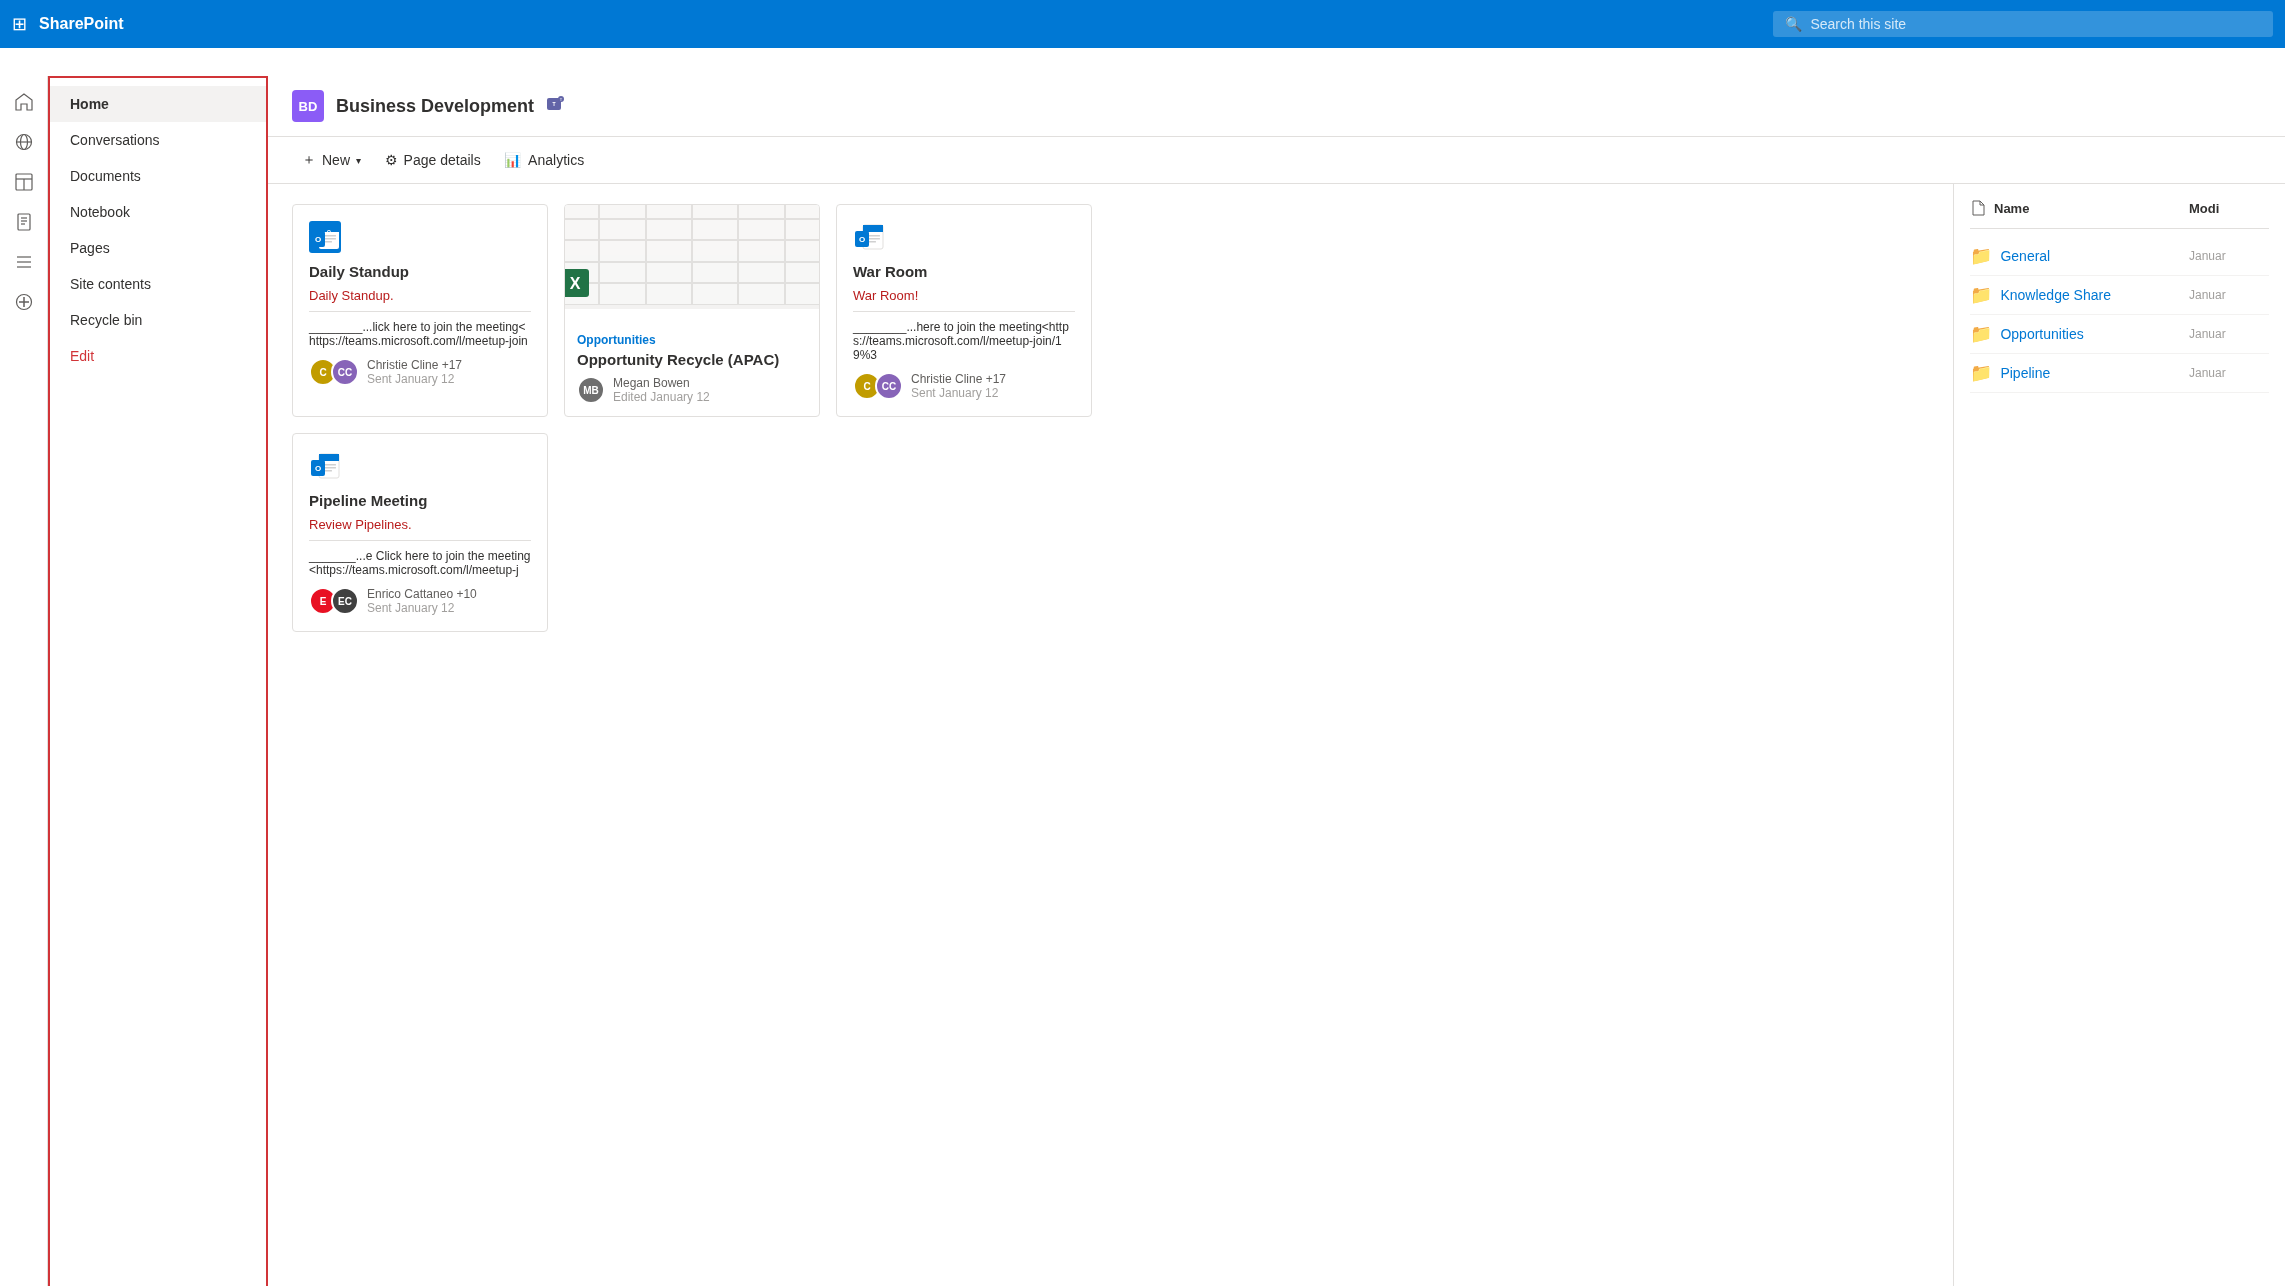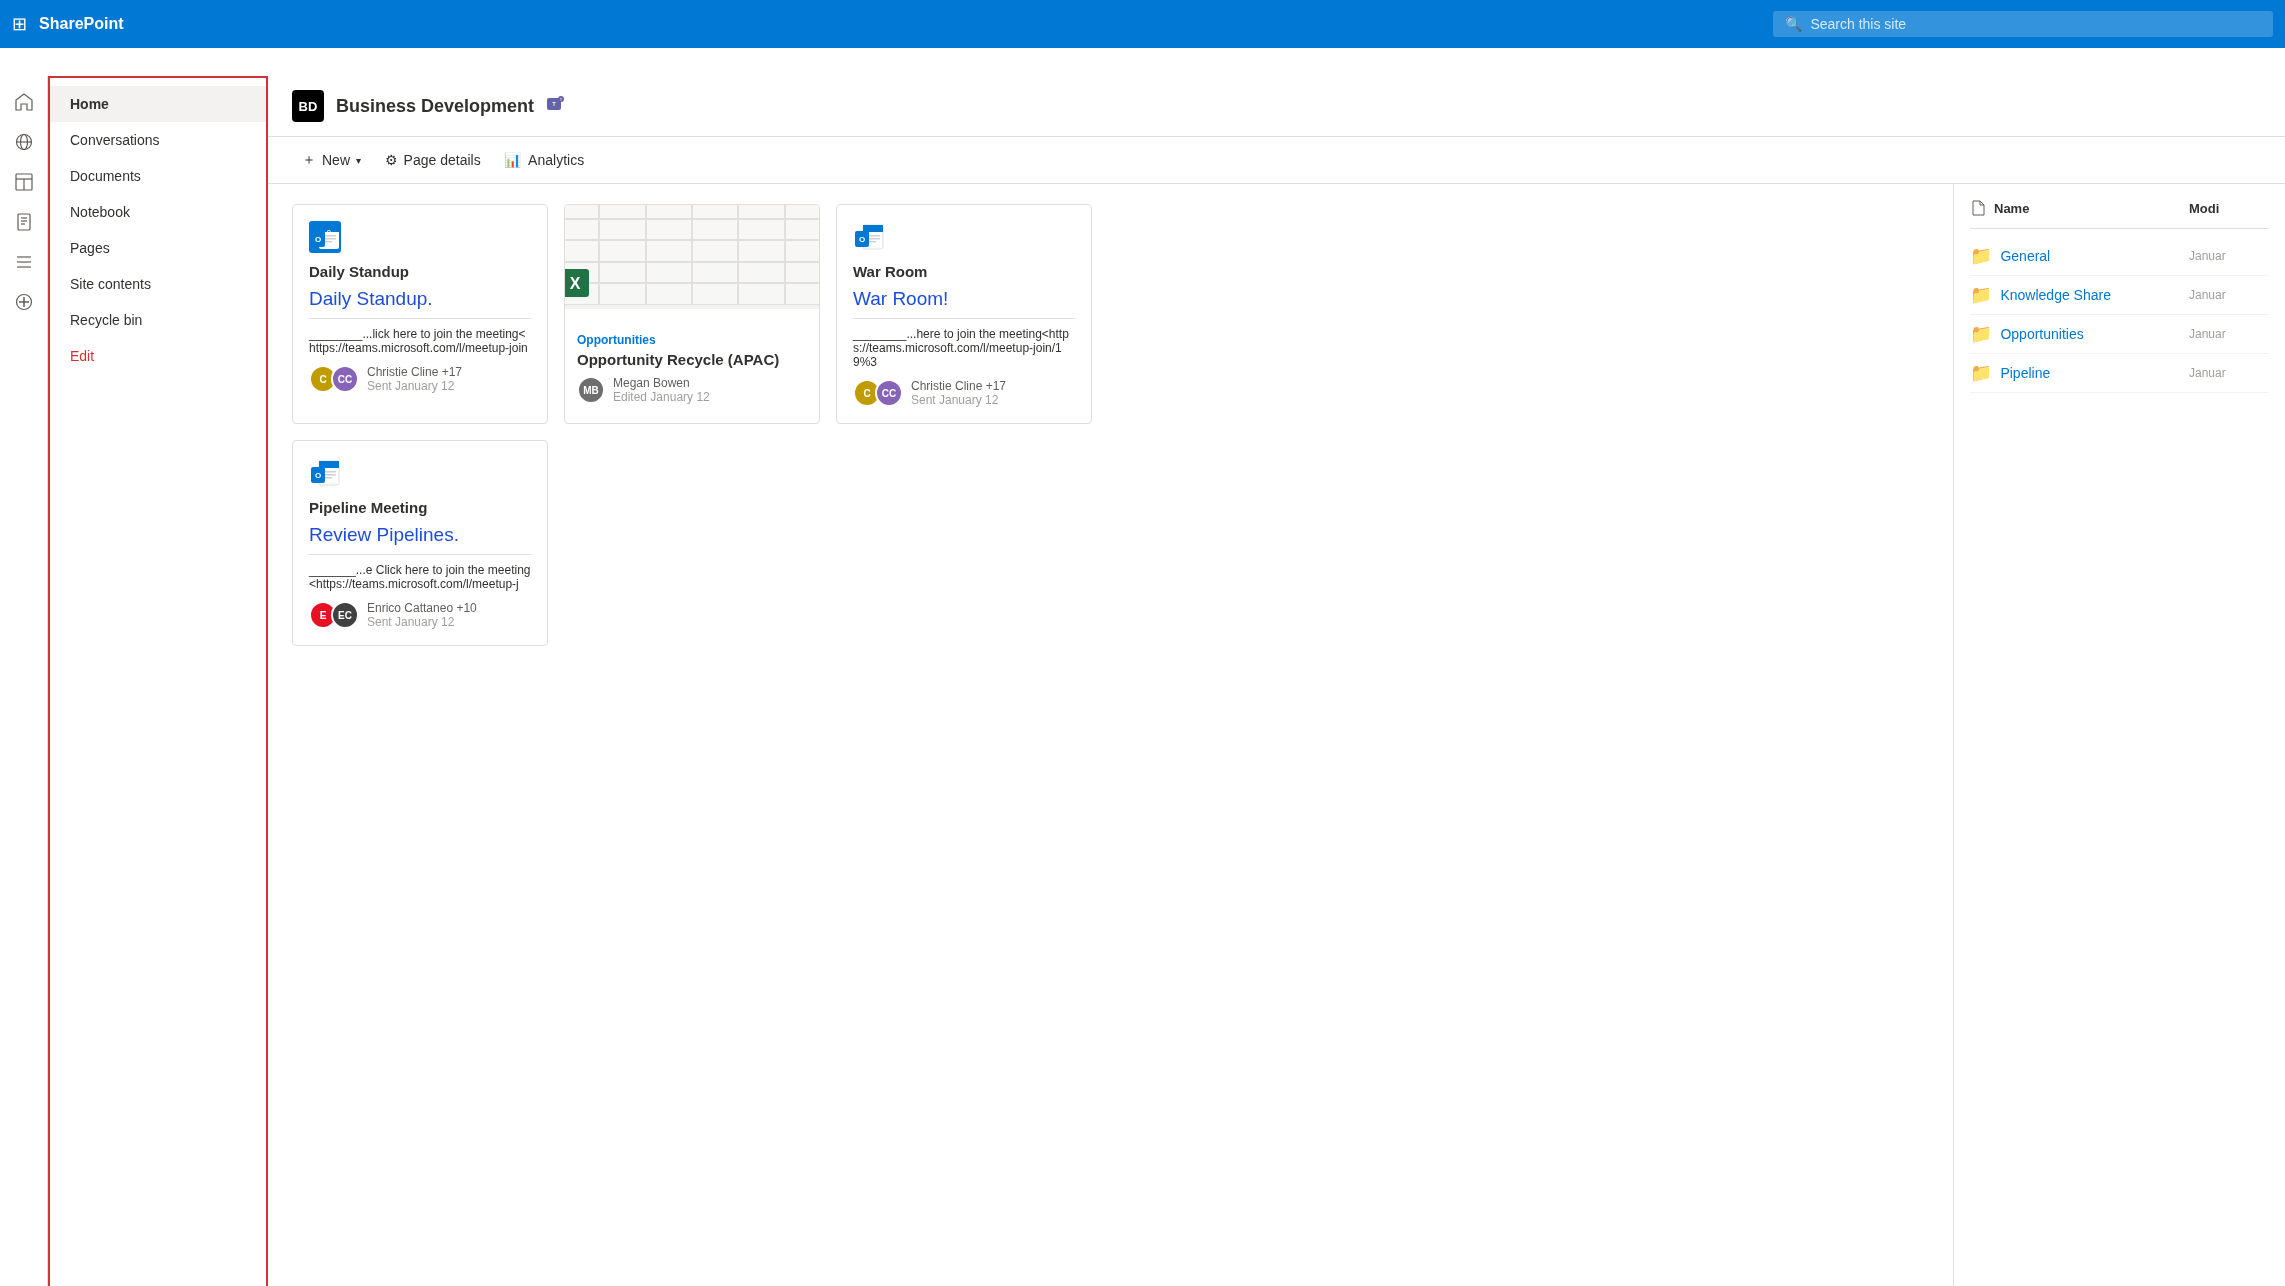--- a/index.html
+++ b/index.html
@@ -99,21 +99,21 @@
 
     
     .site-header {
       display: flex;
       align-items: center;
       gap: 12px;
       padding: 14px 24px;
       border-bottom: 1px solid #e1dfdd;
     }
     .site-badge {
-      background: #000000;
+      background: #8b5cf6;
       color: #fff;
       font-weight: 700;
       font-size: 13px;
       width: 32px;
       height: 32px;
       border-radius: 4px;
       display: flex;
       align-items: center;
       justify-content: center;
     }
@@ -184,22 +184,22 @@
       height: 32px;
       margin-bottom: 10px;
     }
     .card-title {
       font-size: 15px;
       font-weight: 600;
       color: #323130;
       margin-bottom: 8px;
     }
     .card-desc {
-      font-size: 19px;
-      color: #1d4ed8;
+      font-size: 13px;
+      color: #b91c1c;
       margin-bottom: 8px;
     }
     .card-divider {
       border: none;
       border-top: 1px solid #e1dfdd;
       margin: 8px 0;
     }
     .card-link {
       font-size: 12px;
       color: #323130;

